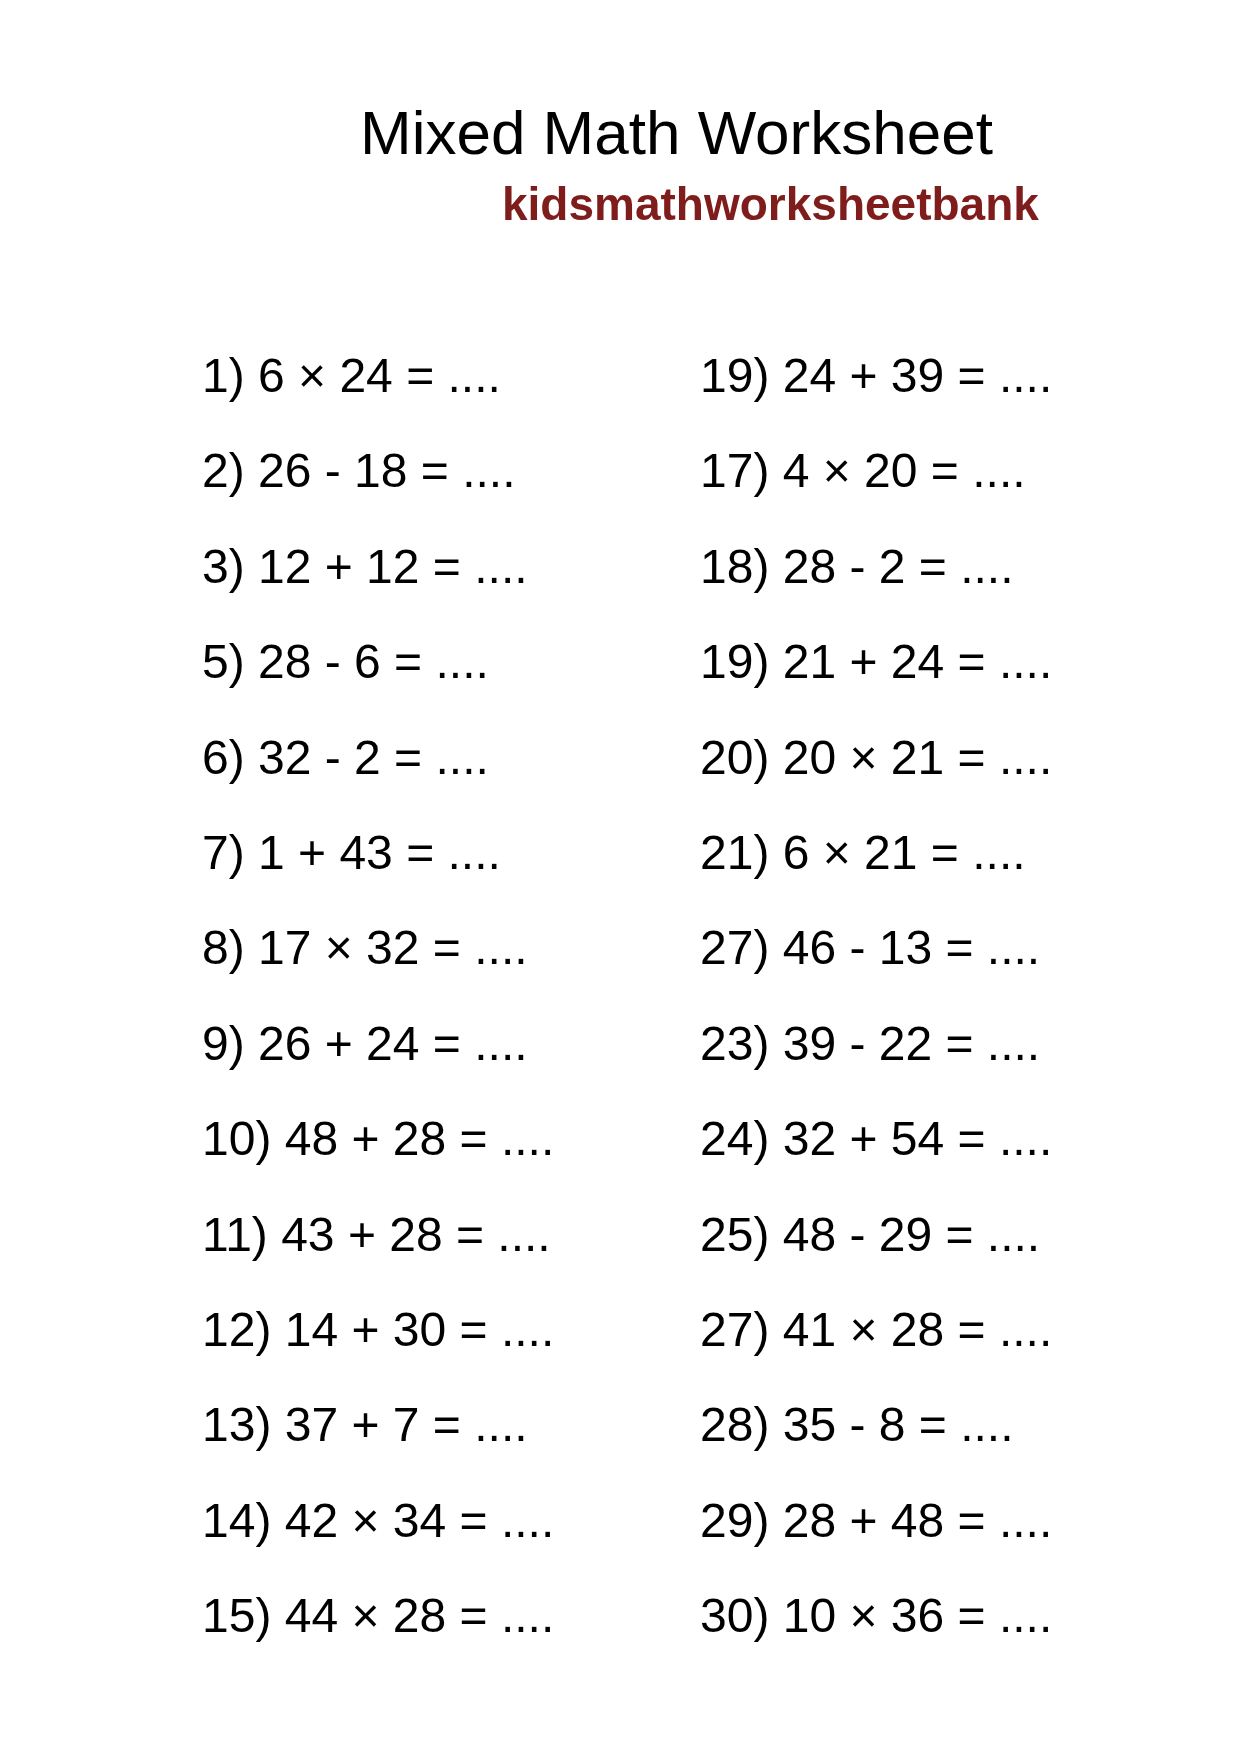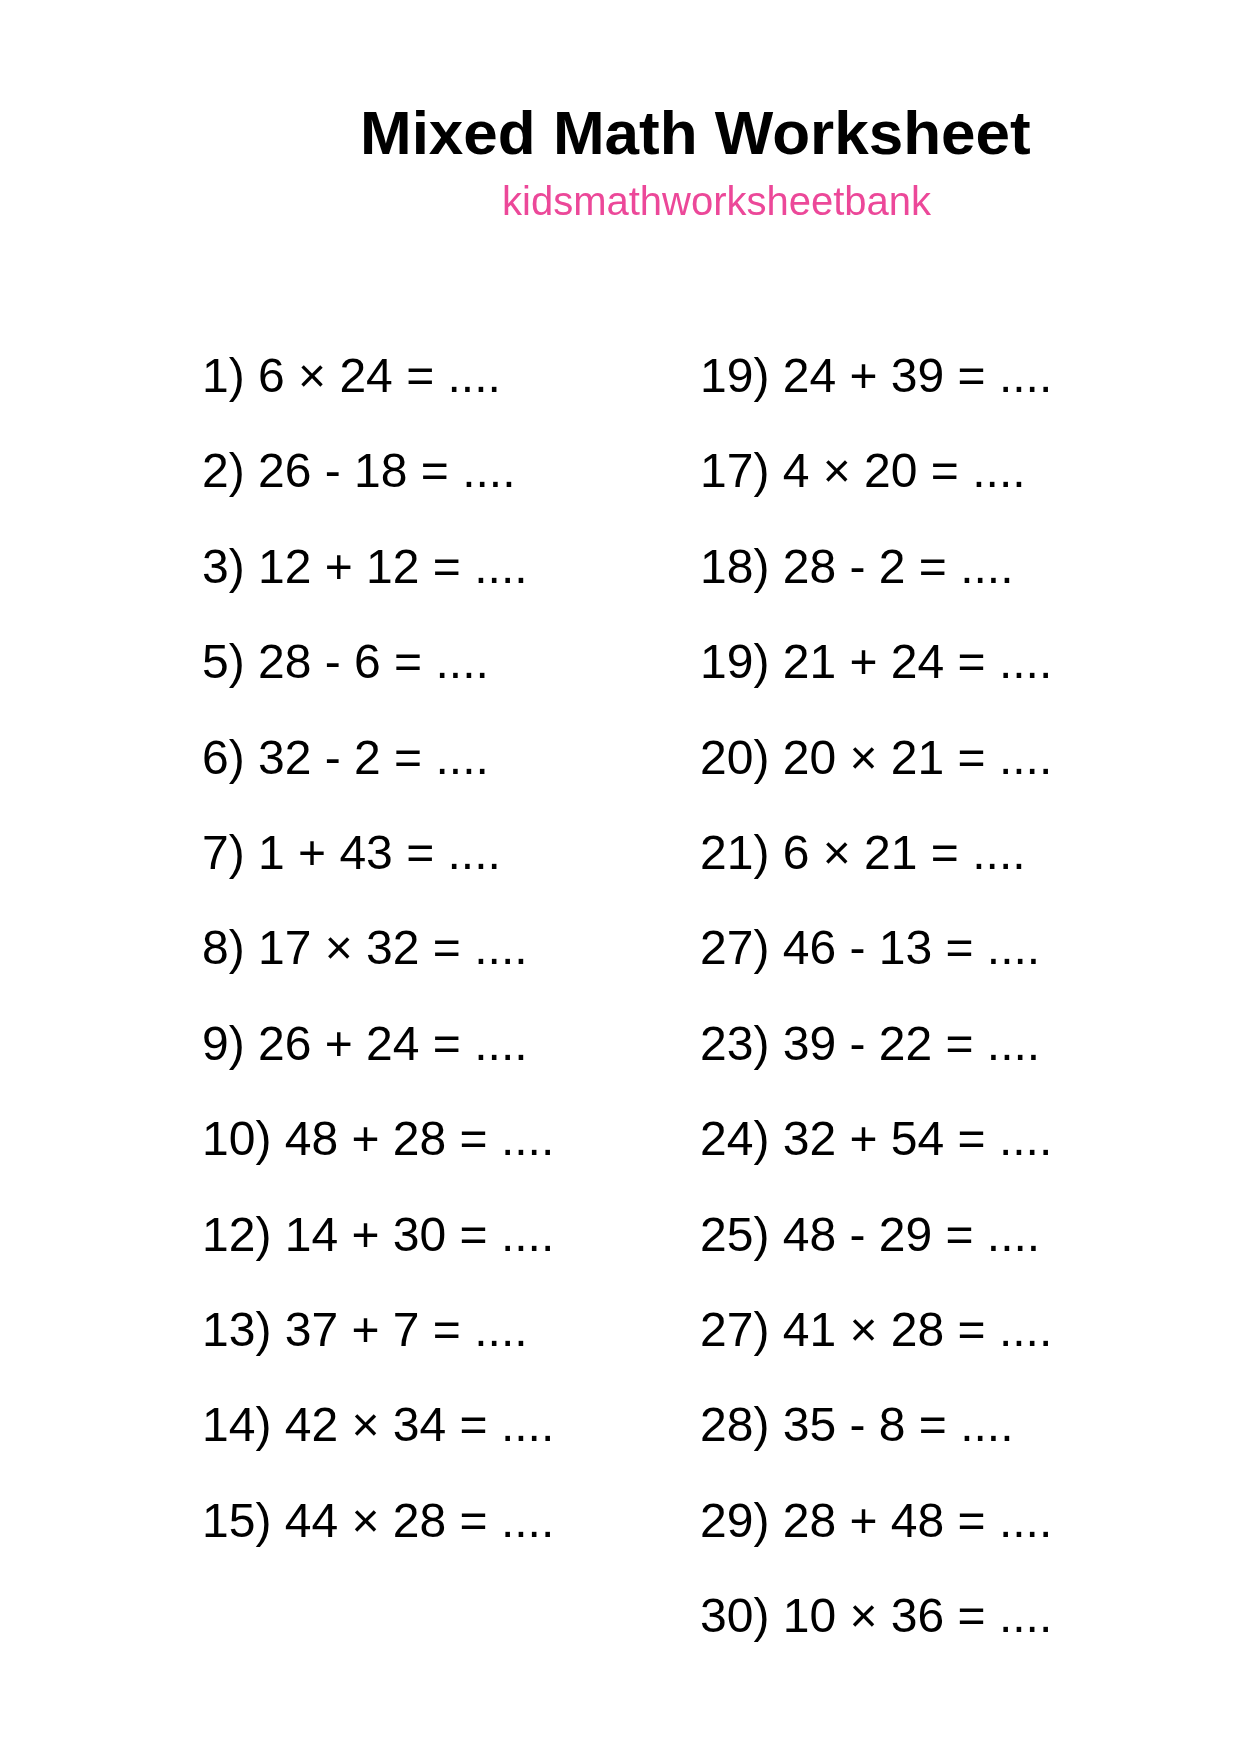--- a/index.html
+++ b/index.html
@@ -14,33 +14,33 @@
     position: relative;
     overflow: hidden;
     color: #000000;
   }
   .title {
     position: absolute;
     left: 360px;
     top: 102px;
     margin: 0;
     font-size: 62px;
-    font-weight: 700;
+    font-weight: 400;
     line-height: 1;
     color: #000000;
     white-space: pre;
   }
   .subtitle {
     position: absolute;
     left: 502px;
     top: 181px;
-    font-size: 40px;
-    font-weight: 400;
+    font-size: 46px;
+    font-weight: 700;
     line-height: 1;
-    color: #ec4899;
+    color: #7f1d1d;
     white-space: pre;
   }
   .col {
     position: absolute;
     top: 328px;
     font-size: 48px;
     color: #000000;
   }
   .col-left  { left: 202px; }
   .col-right { left: 700px; }
@@ -59,20 +59,21 @@
 <div class="col col-left">
     <div class="problem">1) 6 × 24 = ....</div>
     <div class="problem">2) 26 - 18 = ....</div>
     <div class="problem">3) 12 + 12 = ....</div>
     <div class="problem">5) 28 - 6 = ....</div>
     <div class="problem">6) 32 - 2 = ....</div>
     <div class="problem">7) 1 + 43 = ....</div>
     <div class="problem">8) 17 × 32 = ....</div>
     <div class="problem">9) 26 + 24 = ....</div>
     <div class="problem">10) 48 + 28 = ....</div>
+    <div class="problem">11) 43 + 28 = ....</div>
     <div class="problem">12) 14 + 30 = ....</div>
     <div class="problem">13) 37 + 7 = ....</div>
     <div class="problem">14) 42 × 34 = ....</div>
     <div class="problem">15) 44 × 28 = ....</div>
   </div>
 
 <div class="col col-right">
     <div class="problem">19) 24 + 39 = ....</div>
     <div class="problem">17) 4 × 20 = ....</div>
     <div class="problem">18) 28 - 2 = ....</div>

